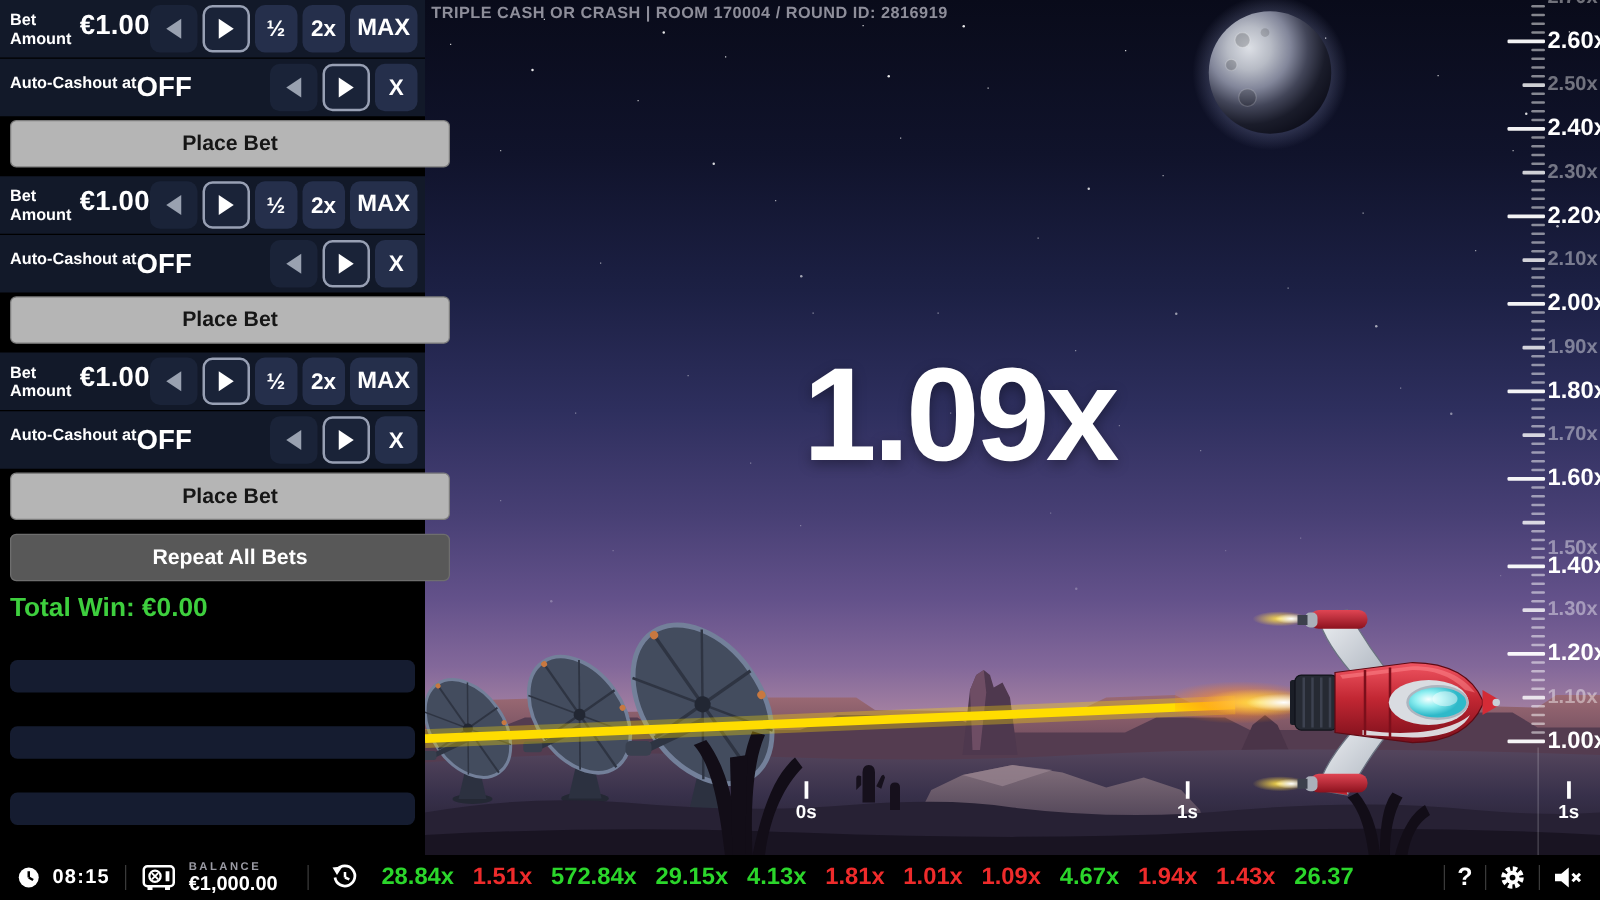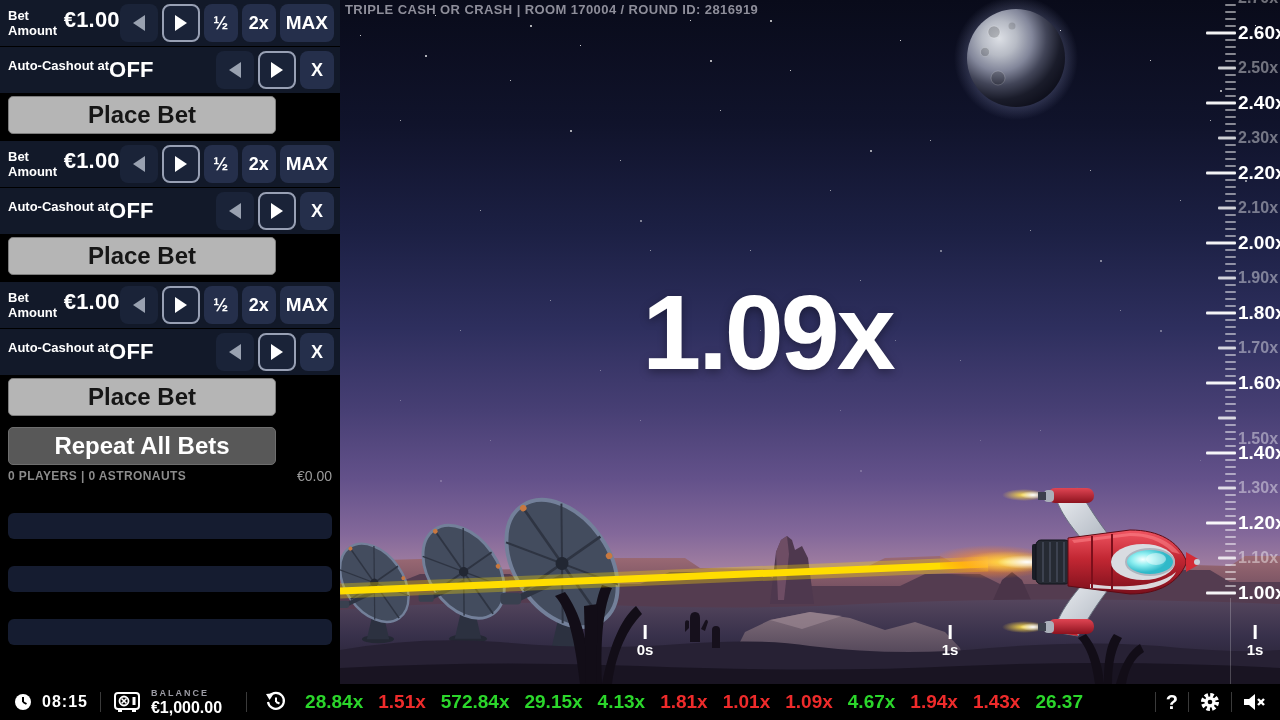--- a/index.html
+++ b/index.html
@@ -19,22 +19,22 @@
   .btns { display:flex; gap:4px; align-items:center; }
   .sq { height:38px; min-width:34px; border:none; border-radius:8px; background:#252f4b; color:#fff;
         font-weight:bold; font-size:18px; display:flex; align-items:center; justify-content:center;
         font-family:"Liberation Sans", sans-serif; padding:0 6px; cursor:pointer; }
   .sq.arrow { background:#1a2338; width:38px; }
   .sq.outline { border:2px solid #98a0b4; }
   .sq.maxb { min-width:48px; font-size:19px; }
   .tri { width:0; height:0; border-top:8px solid transparent; border-bottom:8px solid transparent; }
   .tri.l { border-right:12px solid #99a1b0; }
   .tri.r { border-left:12px solid #ffffff; }
-  .wide-btn { display:block; margin:0 8px; width:268px; height:38px; border-radius:5px;
-              font-size:24px; font-weight:bold; font-family:"Liberation Sans", sans-serif;
+  .wide-btn { display:block; margin:0 8px; width:352px; height:38px; border-radius:5px;
+              font-size:17px; font-weight:bold; font-family:"Liberation Sans", sans-serif;
               border:1px solid #7d7d7d; cursor:pointer; }
   .place { background:#b5b5b5; color:#161616; }
   .repeat { background:#585858; color:#fff; margin-top:11px; border:1px solid #6e6e6e; }
   .total-win { margin:10px 0 0 8px; color:#3ecf3e; font-size:21px; font-weight:bold; }
   .players-row { display:flex; justify-content:space-between; align-items:center; margin:3px 8px 0 8px; }
   .players { color:#8b8b8b; font-size:12px; font-weight:bold; letter-spacing:.4px; }
   .pot { color:#9b9b9b; font-size:14px; }
   .empty-row { height:26px; background:#151c30; border-radius:6px; margin:27px 8px 0 8px; }
   .empty-row.first { margin-top:29px; }
 
@@ -219,24 +219,21 @@
         <button class="sq arrow outline">
                 <span class="tri r"></span>
               </button>
         <button class="sq">X</button>
       </div>
     </div>
     <button class="wide-btn place">Place Bet</button>
   </section>
 </div>
     <button class="wide-btn repeat">Repeat All Bets</button>
-    <div class="players-row">
-      <span class="players">0 PLAYERS | 0 ASTRONAUTS</span>
-      <span class="pot">€0.00</span>
-    </div>
+    <div class="total-win">Total Win: €0.00</div>
     <div class="empty-row first"></div>
     <div class="empty-row"></div>
     <div class="empty-row"></div>
   </aside>
 
   <main class="game">
     <div id="stars1"></div>
     <div id="stars2"></div>
 
     <svg id="moon" width="128" height="128" viewBox="0 0 128 128">

